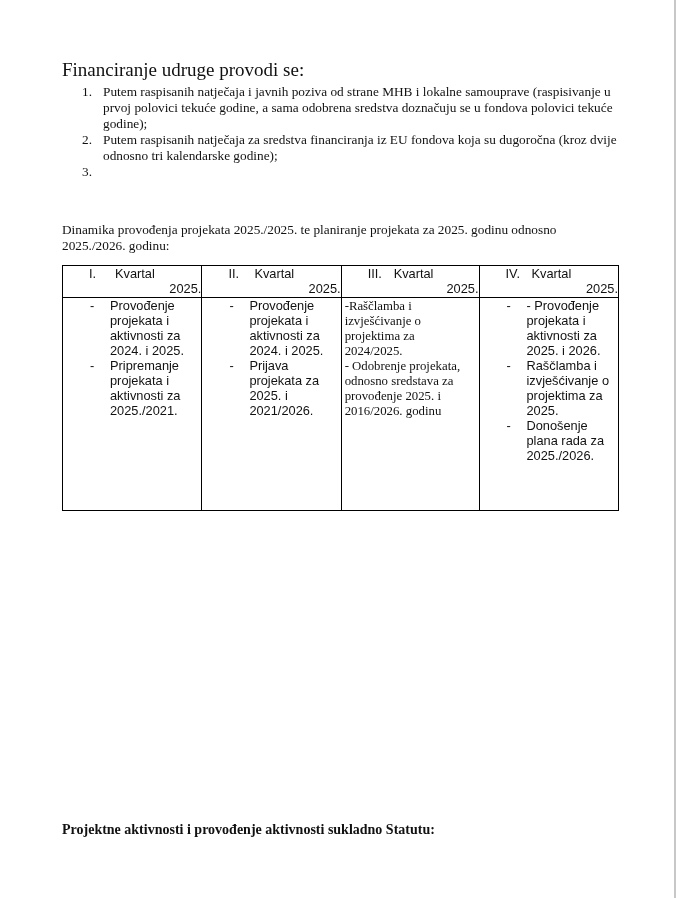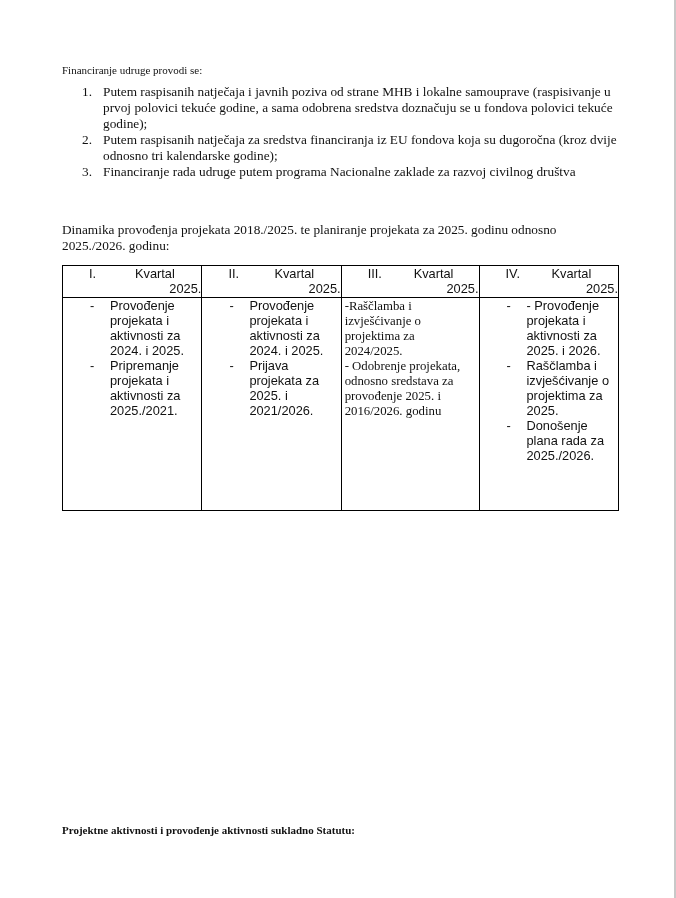--- a/index.html
+++ b/index.html
@@ -20,21 +20,21 @@
       top: 0;
       right: 0;
       width: 2px;
       height: 898px;
       background: #c8c8c8;
     }
     .intro {
       position: absolute;
       left: 62px;
       top: 62px;
-      font-size: 11px;
+      font-size: 19px;
       line-height: 16px;
     }
     .funding-list {
       position: absolute;
       left: 82px;
       top: 84px;
       width: 540px;
       margin: 0;
       padding: 0;
       list-style: none;
@@ -85,21 +85,21 @@
       position: relative;
       height: 31px;
     }
     .qhead .roman {
       position: absolute;
       left: 26px;
       top: 0;
     }
     .qhead .kv {
       position: absolute;
-      left: 72px;
+      left: 52px;
       top: 0;
       text-align: center;
     }
     .qhead .yr {
       position: absolute;
       left: 0;
       right: 0;
       top: 15px;
       text-align: right;
     }
@@ -125,21 +125,21 @@
       padding: 1px 3px 0 3px;
       font-family: Liberation Serif, serif;
     }
     .plain div {
       margin: 0;
     }
     .statute-heading {
       position: absolute;
       left: 62px;
       top: 822px;
-      font-size: 11px;
+      font-size: 14px;
       line-height: 16px;
       font-weight: bold;
     }
   </style>
 </head>
 <body>
 
 <div class="page-edge"></div>
 
 <div class="intro">Financiranje udruge provodi se:</div>
@@ -148,25 +148,24 @@
   <li>
     <span class="num">1.</span>
     <span>Putem raspisanih natječaja i javnih poziva od strane MHB i lokalne samouprave (raspisivanje u prvoj polovici tekuće godine, a sama odobrena sredstva doznačuju se u fondova polovici tekuće godine);</span>
   </li>
   <li>
     <span class="num">2.</span>
     <span>Putem raspisanih natječaja za sredstva financiranja iz EU fondova koja su dugoročna (kroz dvije odnosno tri kalendarske godine);</span>
   </li>
   <li>
     <span class="num">3.</span>
-    <span>Financiranje rada udruge putem programa Nacionalne zaklade za razvoj civilnog društva</span>
   </li>
 </ol>
 
-<div class="dynamics">Dinamika provođenja projekata 2018./2025. te planiranje projekata za 2025. godinu odnosno 2025./2026. godinu:</div>
+<div class="dynamics">Dinamika provođenja projekata 2025./2025. te planiranje projekata za 2025. godinu odnosno 2025./2026. godinu:</div>
 
 <table class="quarters">
   <thead>
     <tr>
       <th>
         <div class="qhead">
           <span class="roman">I.</span>
           <span class="kv">Kvartal</span>
           <span class="yr">2025.</span>
         </div>

